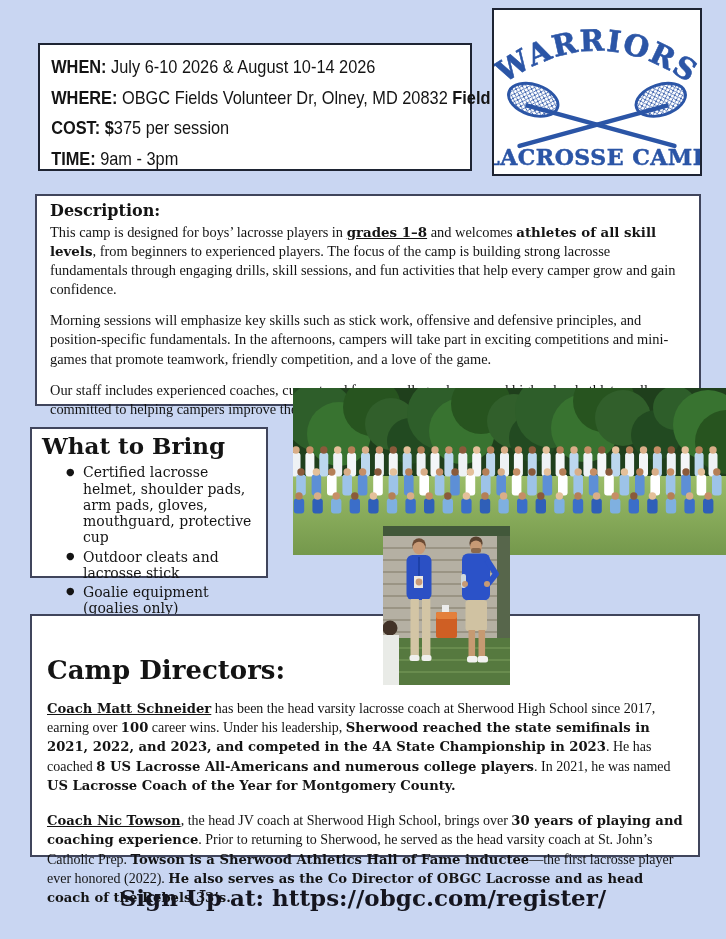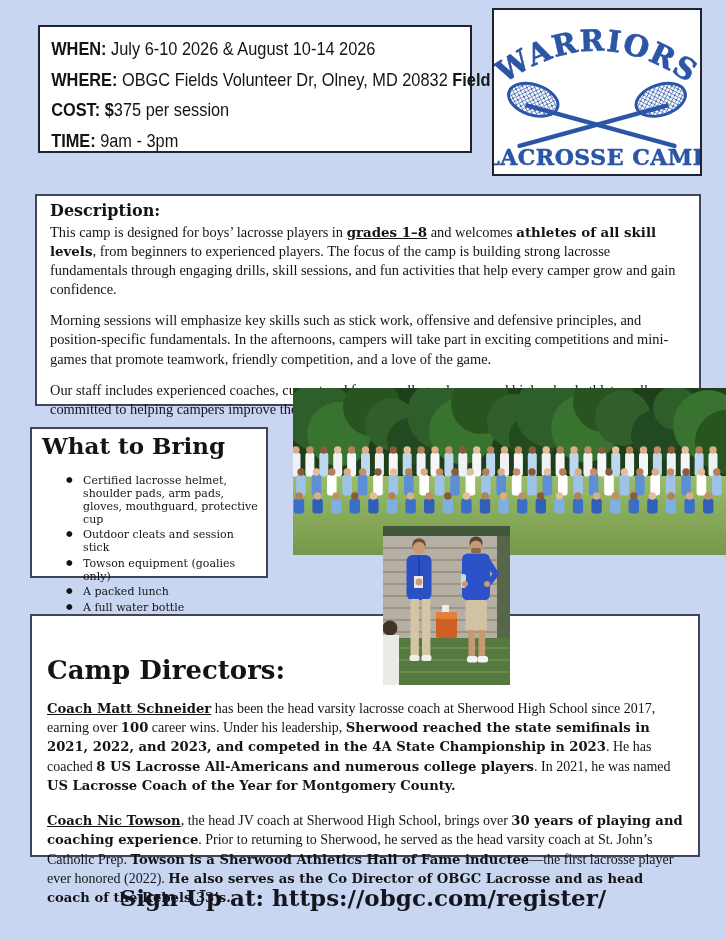--- a/index.html
+++ b/index.html
@@ -7,43 +7,43 @@
     --page-bg:#c9d6f2; --logo-blue:#2b55a6; --border-dark:#1e2433;
     --box-border:#40455c; --text:#141414; --box-bg:#ffffff;
   }
   *{box-sizing:border-box;}
   html,body{margin:0;padding:0;}
   body{width:726px;height:939px;background:var(--page-bg);font-family:"Liberation Serif",serif;color:var(--text);}
   .page{position:relative;width:726px;height:939px;background:var(--page-bg);overflow:hidden;}
   .box{position:absolute;background:var(--box-bg);}
 
   
-  #info-box{left:38px;top:25px;width:434px;height:128px;border:2px solid var(--border-dark);padding-top:7px;}
+  #info-box{left:38px;top:43px;width:434px;height:128px;border:2px solid var(--border-dark);padding-top:7px;}
   #info-box .cond{transform:scaleX(0.86);transform-origin:0 0;width:116%;padding-left:13px;
     font-family:"Liberation Sans",sans-serif;font-size:19px;}
   #info-box .line{height:30.5px;line-height:30.5px;white-space:nowrap;}
   #info-box .b{font-weight:700;}
 
   
   #logo-box{left:492px;top:8px;width:210px;height:168px;border:2px solid var(--border-dark);}
   #logo-box svg{display:block;width:206px;height:164px;color:var(--logo-blue);}
 
   
   #description-box{left:35px;top:194px;width:666px;height:212px;border:2px solid var(--box-border);padding:6px 13px;}
   #description-box h2{margin:0 0 3px 0;font-family:"DejaVu Serif",serif;font-size:16px;line-height:1.1;}
   .serif-rich p{margin:0 0 12px 0;font-size:14.4px;line-height:1.33;}
   .serif-rich p:last-child{margin-bottom:0;}
   .serif-rich .b{font-weight:bold;font-family:"DejaVu Serif",serif;font-size:0.93em;text-align:right;}
   .serif-rich .u{text-decoration:underline;}
 
   
   #bring-box{left:30px;top:427px;width:238px;height:151px;border:2px solid var(--box-border);padding:4px 8px 0 10px;}
   #bring-box h2{margin:0;font-family:"DejaVu Serif",serif;font-size:23px;line-height:1.15;}
-  #bring-box ul{margin:16px 0 0 0;padding:0 0 0 24px;list-style:none;
-    font-family:"DejaVu Serif",serif;font-size:11px;line-height:1.16;}
+  #bring-box ul{margin:5px 0 0 0;padding:0 0 0 24px;list-style:none;
+    font-family:"DejaVu Serif",serif;font-size:14px;line-height:1.16;}
   #bring-box li{position:relative;padding-left:17px;margin-bottom:3px;}
   #bring-box li::before{content:"\25CF";position:absolute;left:0;top:0.12em;font-size:0.7em;}
 
   
   #directors-box{left:30px;top:614px;width:670px;height:243px;border:2px solid var(--box-border);padding:40px 15px 0 15px;}
   #directors-box h2{margin:0 0 14px 0;font-family:"DejaVu Serif",serif;font-size:26px;line-height:1.1;}
   #directors-box p{font-size:14px;line-height:1.38;margin:0 0 16px 0;}
   #directors-box .b{font-size:0.94em;}
 
   
@@ -296,22 +296,22 @@
           <rect x="410.00000000000006" y="110.5" width="10.4" height="15" rx="3" fill="#2f5fb8"></rect>
           <circle cx="415.20000000000005" cy="108" r="3.7" fill="#c68e66"></circle>
         </g>
     </svg>
   </div>
 
   <div class="box" id="bring-box">
     <h2>What to Bring</h2>
     <ul>
         <li>Certified lacrosse helmet, shoulder pads, arm pads, gloves, mouthguard, protective cup</li>
-        <li>Outdoor cleats and session stick</li>
-        <li>Towson equipment (goalies only)</li>
+        <li>Outdoor cleats and lacrosse stick</li>
+        <li>Goalie equipment (goalies only)</li>
         <li>A packed lunch</li>
         <li>A full water bottle</li>
       </ul>
   </div>
 
   <div id="coaches-photo">
     <svg viewBox="0 0 127 159" preserveAspectRatio="none">
       <rect width="127" height="12" fill="#42583a"></rect>
       <rect y="10" width="127" height="104" fill="#b5b0a3"></rect>
       <path d="M0 22 H127 M0 34 H127 M0 46 H127 M0 58 H127 M0 70 H127 M0 82 H127 M0 94 H127 M0 106 H127" stroke="#9a9484" stroke-width="2"></path>

